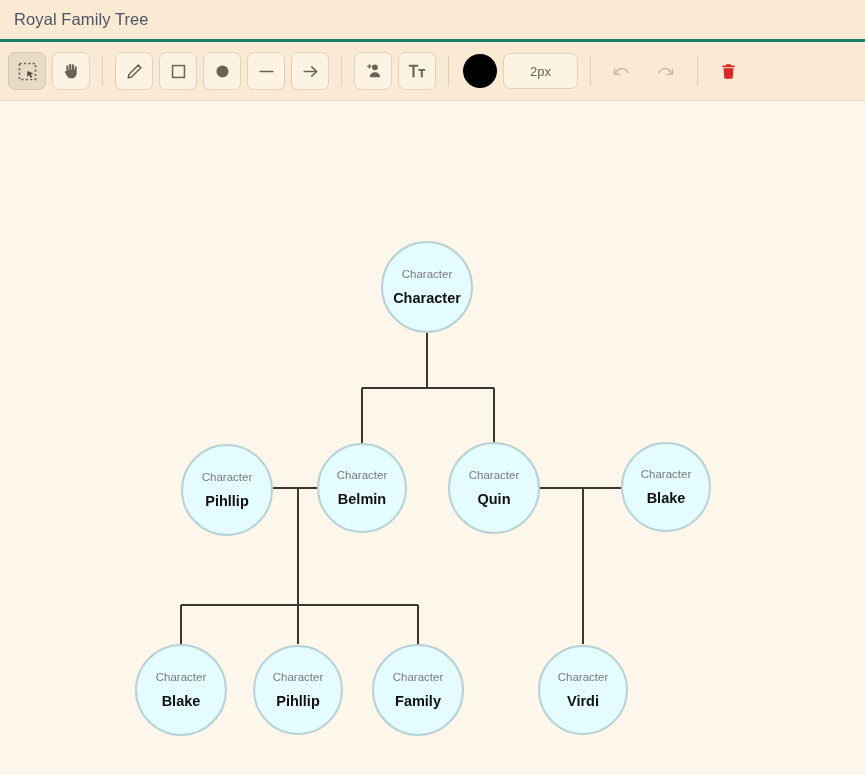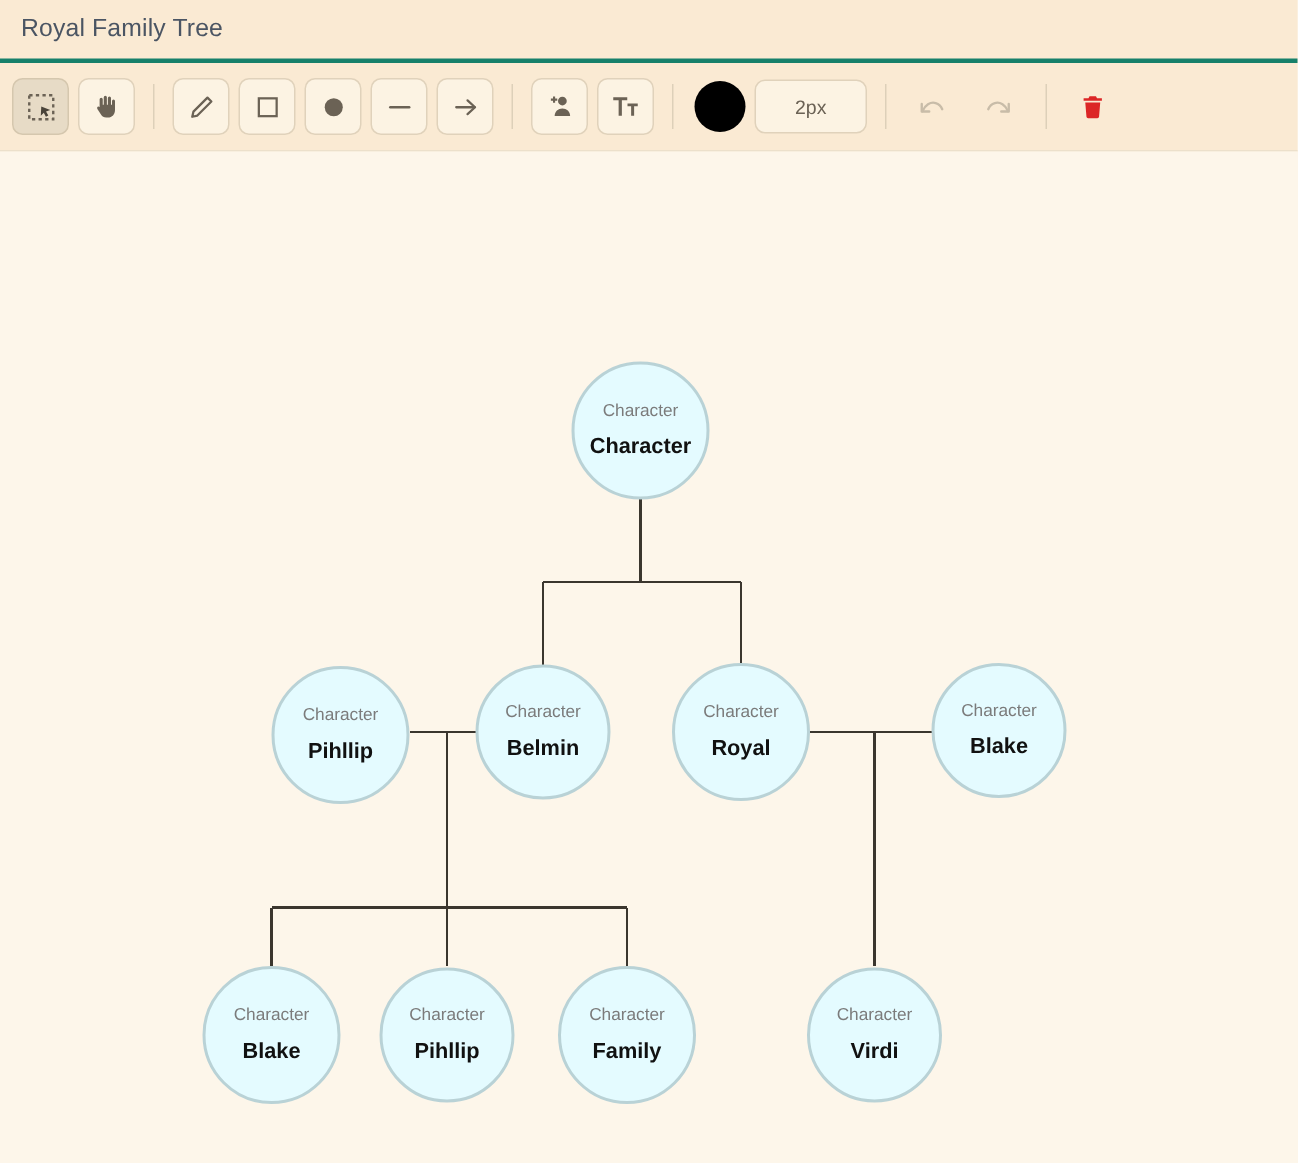--- a/index.html
+++ b/index.html
@@ -315,21 +315,21 @@
       <div class="nname">Pihllip</div>
     </div>
 
     <div class="node" style="left:317px; top:342px; width:90px; height:90px;">
       <div class="ntype">Character</div>
       <div class="nname">Belmin</div>
     </div>
 
     <div class="node" style="left:448px; top:341px; width:92px; height:92px;">
       <div class="ntype">Character</div>
-      <div class="nname">Royal</div>
+      <div class="nname">Quin</div>
     </div>
 
     <div class="node" style="left:621px; top:341px; width:90px; height:90px;">
       <div class="ntype">Character</div>
       <div class="nname">Blake</div>
     </div>
 
     <div class="node" style="left:135px; top:543px; width:92px; height:92px;">
       <div class="ntype">Character</div>
       <div class="nname">Blake</div>

